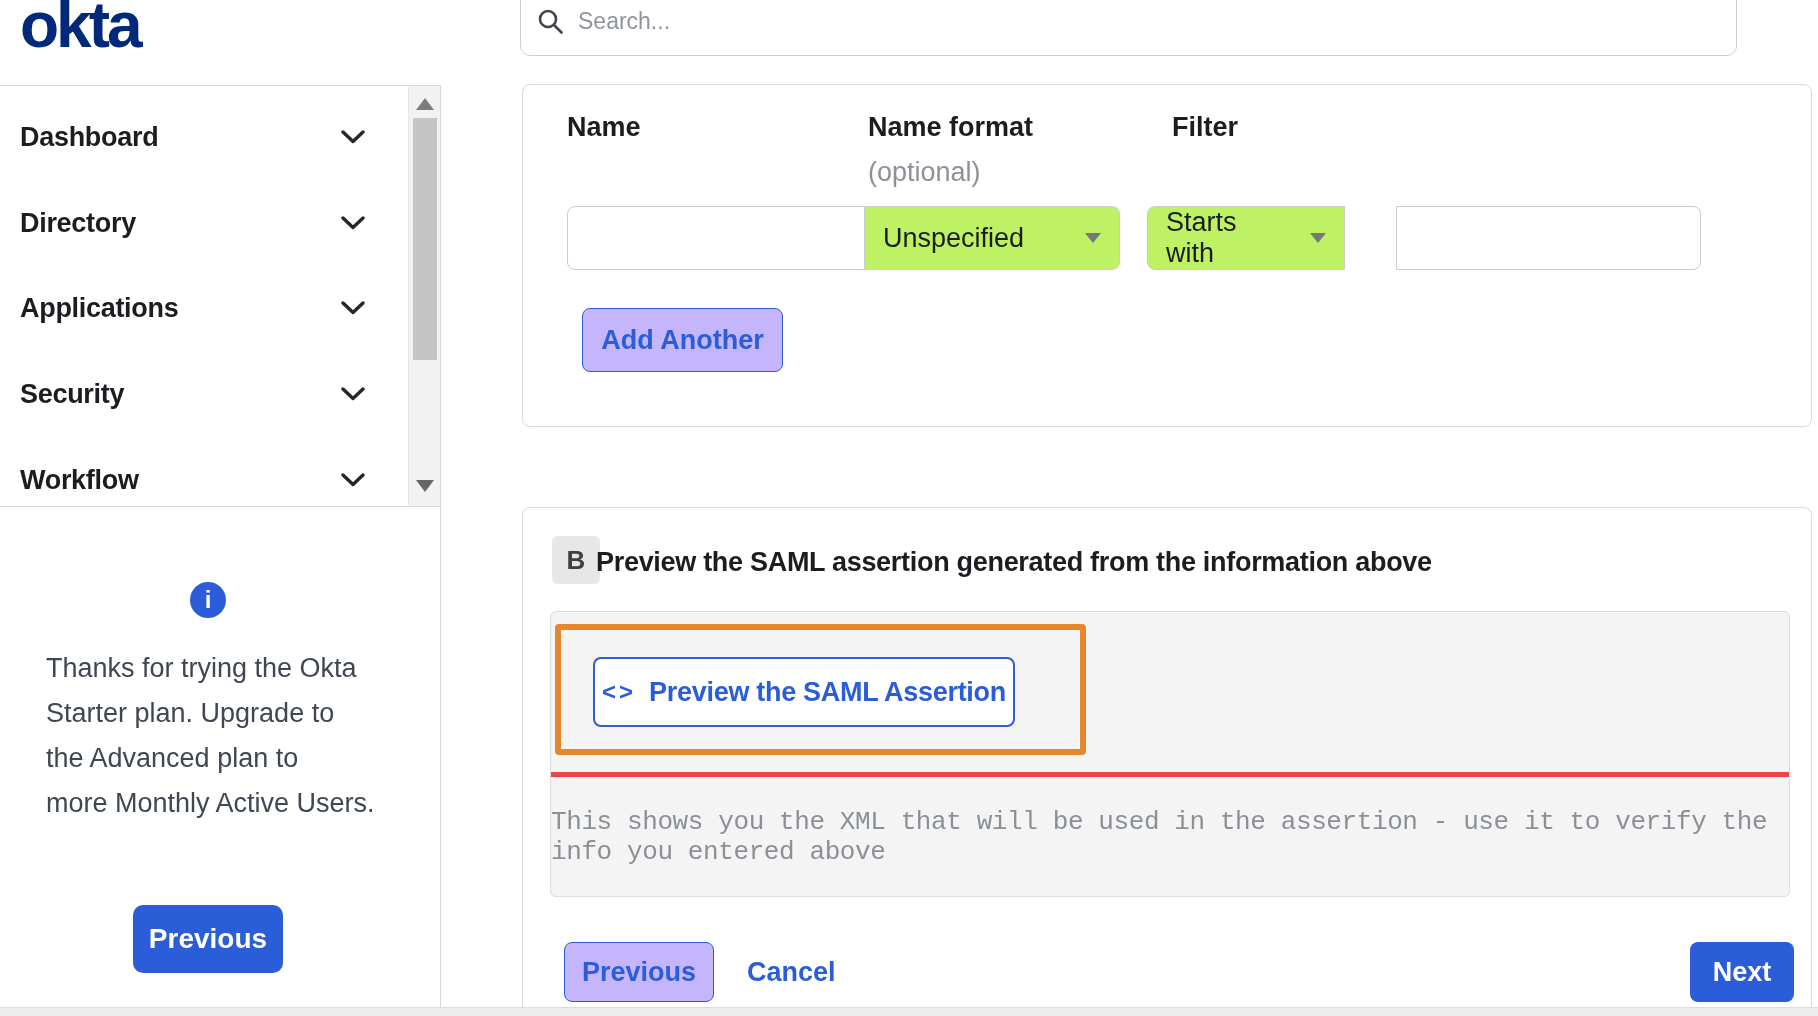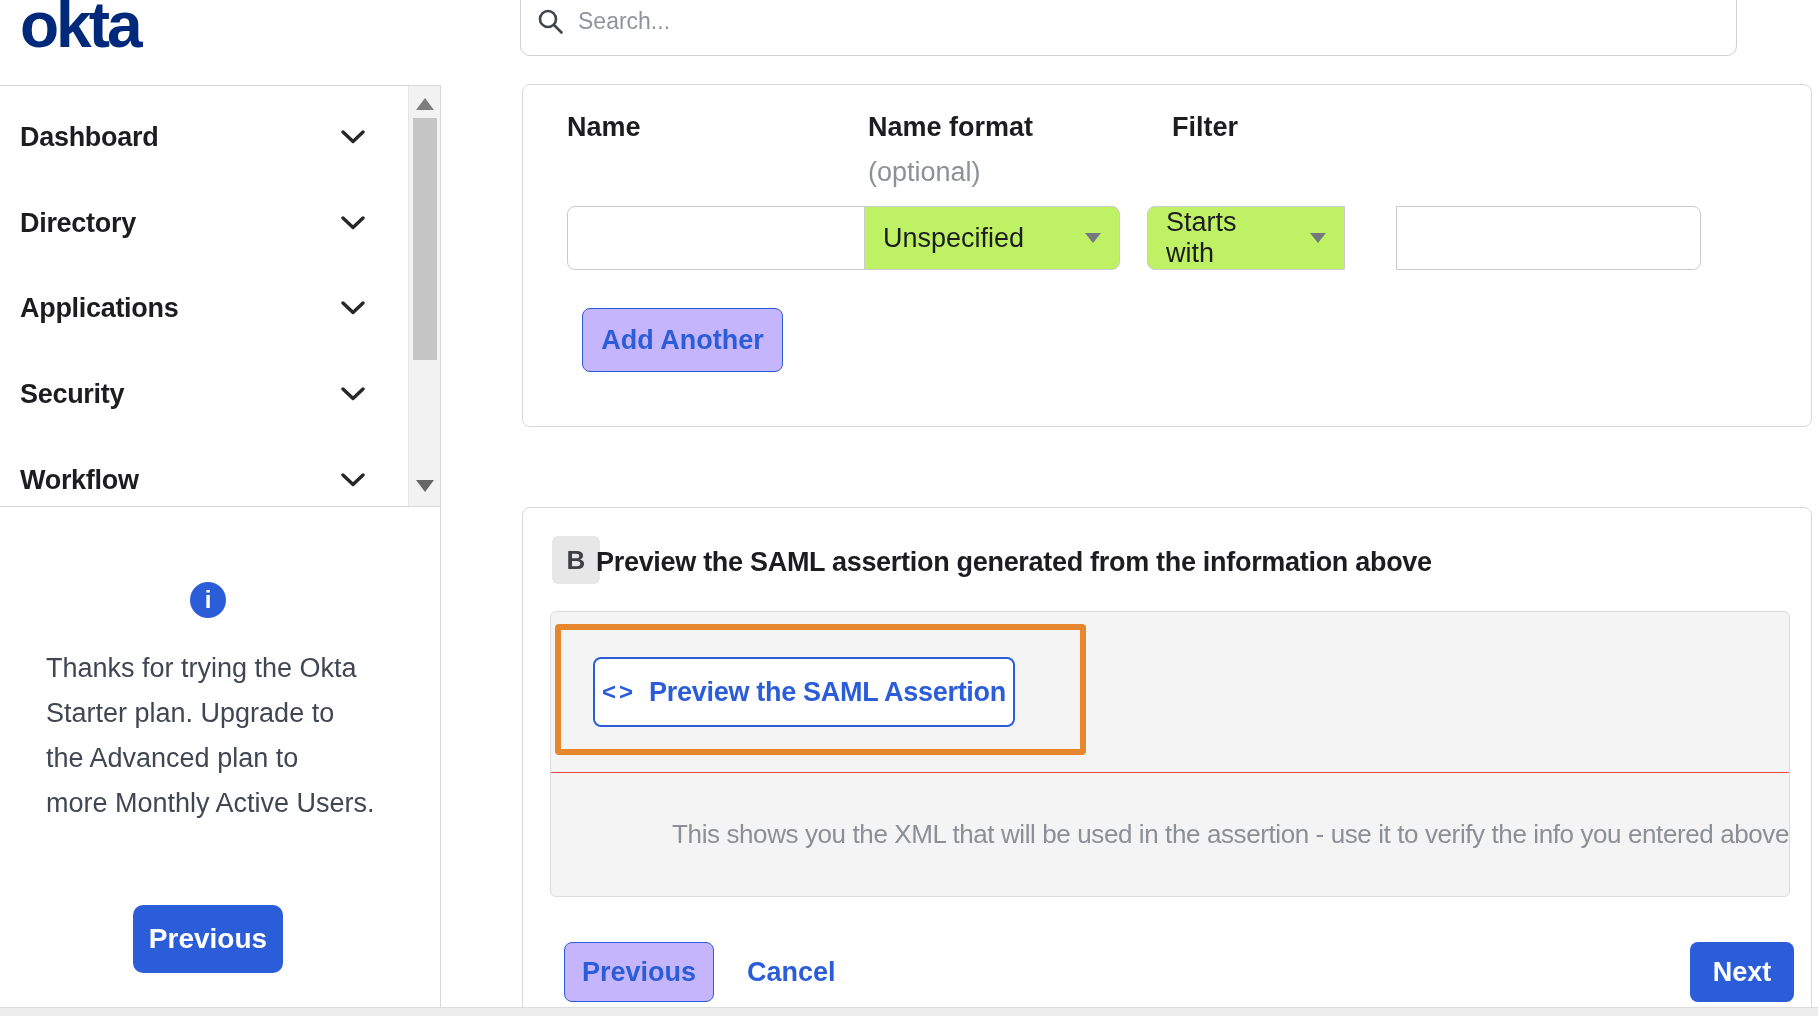--- a/index.html
+++ b/index.html
@@ -81,22 +81,22 @@
   .panel2 { left:522px; top:507px; width:1290px; height:530px; background:#fff;
           border:1px solid #d9d9d9; border-radius:8px; }
   .sec-badge { left:552px; top:536px; width:48px; height:48px; background:#e7e7e8;
           border-radius:6px; display:flex; align-items:center; justify-content:center;
           font-size:26px; font-weight:700; color:#3e4046; }
   .sec-title { left:596px; top:547px; font-size:27px; font-weight:700; letter-spacing:-0.3px; color:#1d1d21; }
 
   .preview-box { left:550px; top:611px; width:1240px; height:286px; background:#f4f4f5;
           border:1px solid #dcdcdd; border-radius:6px; }
   .preview-box-top { height:160px; }
-  .preview-box-bottom { height:124px; border-top:1px solid #ef4444; display:flex;
-          align-items:center; justify-content:flex-end; }
+  .preview-box-bottom { height:124px; border-top:5px solid #ef4444; display:flex;
+          align-items:center; justify-content:flex-end;font-family:Liberation Mono, monospace; }
   .help-text { font-size:26px; color:#8b9096; letter-spacing:-0.4px; }
 
   .highlight-annotation { left:555px; top:624px; width:531px; height:131px;
           border:6px solid var(--highlight-orange,#e6862f); border-radius:4px; pointer-events:none; }
   .preview-btn { left:593px; top:657px; width:422px; height:70px; background:#fff;
           border:2px solid var(--primary-blue,#2c5dd8); border-radius:8px; cursor:pointer;
           display:flex; align-items:center; justify-content:center; gap:13px;
           color:var(--primary-blue,#2c5dd8); font-family:inherit; }
   .code-glyph { font-size:24px; font-weight:700; letter-spacing:3px; }
   .preview-btn-label { font-size:27px; font-weight:700; letter-spacing:-0.3px; }

